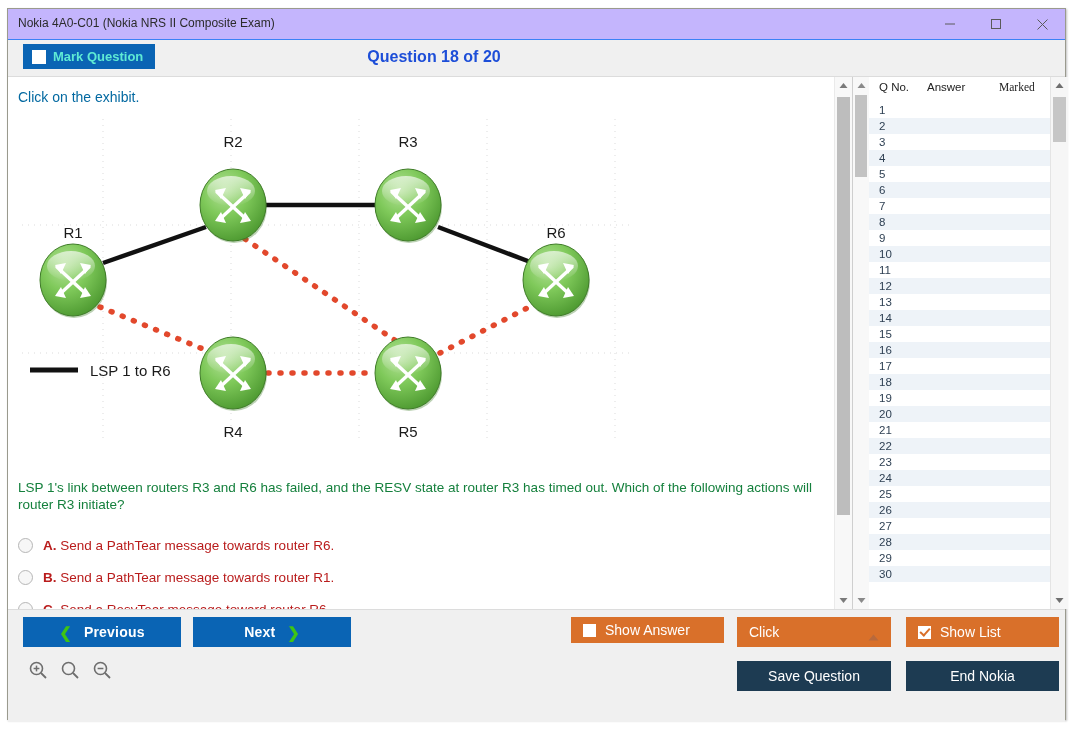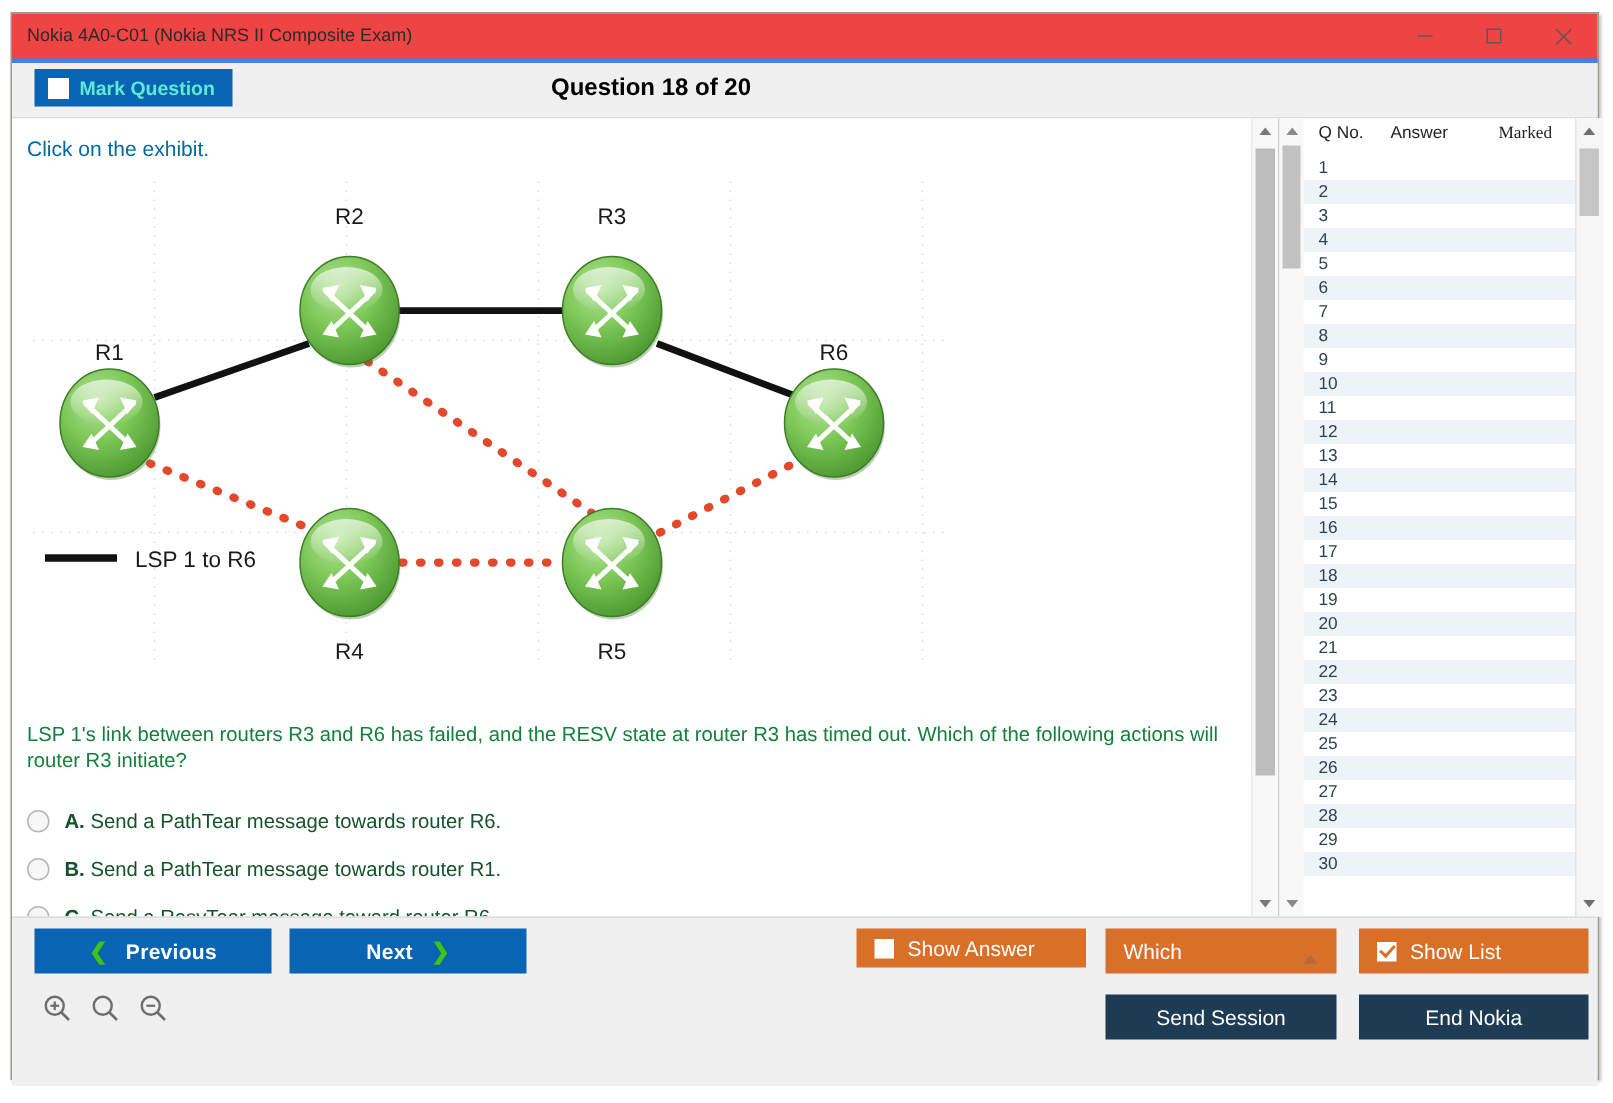--- a/index.html
+++ b/index.html
@@ -12,22 +12,22 @@
   .app-window{
     position:absolute;left:7px;top:8px;
     width:1059px;height:712px;
     background:#f0f0f0;
     border:1px solid #9a9a8e;
     box-sizing:border-box;
     box-shadow:1px 1px 2px rgba(0,0,0,.25);
   }
   
   .titlebar{
-    position:relative;height:30px;background:#ef4444;
-    border-bottom:3px solid #3b82f6;
+    position:relative;height:30px;background:#c4b5fd;
+    border-bottom:1px solid #3b82f6;
   }
   .titlebar-text{
     position:absolute;left:10px;top:7px;
     font-size:12px;color:#2b2b2b;white-space:nowrap;
   }
   .wincontrols{position:absolute;right:0;top:0;height:30px;display:flex;}
   .wc{width:46px;height:30px;display:flex;align-items:center;justify-content:center;}
   .wc svg{display:block;}
   
   .subheader{
@@ -39,21 +39,21 @@
     height:25px;background:#0a64b4;color:#5eead4;
     display:flex;align-items:center;gap:7px;
     padding:0 12px 0 9px;border:none;cursor:pointer;
     font-size:13px;font-weight:bold;
     font-family:"Liberation Sans", sans-serif;
   }
   .cb{width:12px;height:12px;background:#ffffff;border:1px solid #ffffff;
       display:inline-block;position:relative;flex:none;}
   .q-title{
     position:absolute;left:0;right:0;top:8px;text-align:center;
-    font-size:16px;font-weight:bold;color:#000000;
+    font-size:16px;font-weight:bold;color:#1d4ed8;
     padding-right:205px;
   }
   
   .content-row{position:relative;height:532px;background:#ffffff;}
   .qpane{
     position:absolute;left:0;top:0;width:826px;height:532px;
     background:#ffffff;overflow:hidden;
   }
   .exhibit-note{
     position:absolute;left:10px;top:12px;font-size:14px;color:#0369a1;
@@ -66,21 +66,21 @@
     position:absolute;left:10px;top:402px;width:806px;
     font-size:13.5px;line-height:17px;color:#15803d;
   }
   .options{position:absolute;left:10px;top:452px;width:806px;}
   .opt{display:flex;align-items:center;height:32px;gap:10px;cursor:pointer;}
   .radio{
     width:15px;height:15px;border-radius:50%;
     border:1px solid #b6b6b6;background:#f7f7f7;flex:none;
     box-sizing:border-box;
   }
-  .opt-text{font-size:13.5px;color:#14532d;}
+  .opt-text{font-size:13.5px;color:#b91c1c;}
   .opt-text b{font-weight:bold;}
   
   .mainscroll{
     position:absolute;left:826px;top:0;width:17px;height:532px;
     background:#f8f8f8;border-left:1px solid #eaeaea;
   }
   .sb-arrow{width:17px;height:17px;display:flex;align-items:center;justify-content:center;}
   .mainscroll .sb-thumb{
     position:absolute;left:2px;top:20px;width:13px;height:418px;
     background:#bdbdbd;
@@ -517,35 +517,35 @@
       <span class="lbl">Next</span>
       <span class="chev">❯</span>
     </button>
 
     <button class="btn btn-showanswer">
       <span class="cb-orange"></span>
       <span>Show Answer</span>
     </button>
 
     <button class="btn btn-review">
-      <span>Which</span>
+      <span>Click</span>
       <span class="rv-chev">
         <svg width="11" height="7" viewBox="0 0 11 7">
             <polygon points="5.5,0.5 10.5,6.5 0.5,6.5" fill="#b4seb" style="fill:#b8693c"></polygon>
           </svg>
       </span>
     </button>
 
     <button class="btn btn-showlist">
       <span class="cb-orange checked"></span>
       <span>Show List</span>
     </button>
 
     <button class="btn btn-save">
-      <span>Send Session</span>
+      <span>Save Question</span>
     </button>
 
     <button class="btn btn-end">
       <span>End Nokia</span>
     </button>
 
     <div class="zoomrow">
       <span>
         <svg width="20" height="20" viewBox="0 0 20 20">
           <circle cx="8.5" cy="8.5" r="6" fill="none" stroke="#6e6e6e" stroke-width="1.6"></circle>

